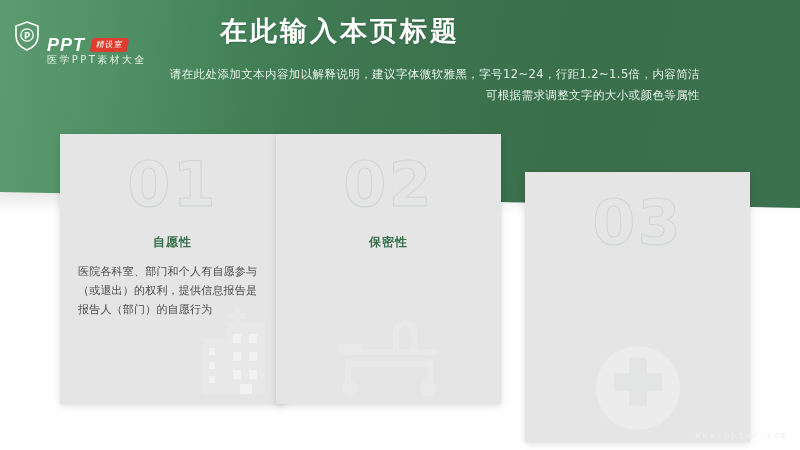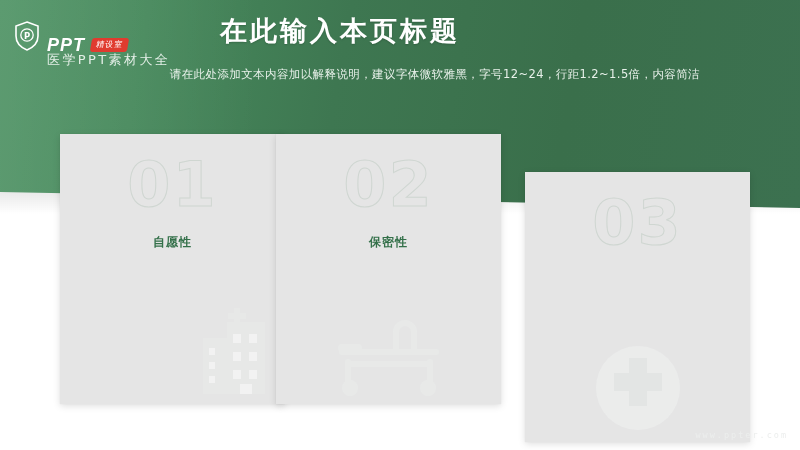--- a/index.html
+++ b/index.html
@@ -41,21 +41,21 @@
   .logo-ppt{
     font-family:"Liberation Sans",sans-serif;font-weight:bold;font-style:italic;
     font-size:18px;line-height:18px;color:#ffffff;letter-spacing:1px;
   }
   .logo-badge{
     background:#e03b2f;color:#fff;font-size:8px;line-height:8px;
     padding:3px 5px 3px 5px;border-radius:3px;letter-spacing:1px;
     font-family:"DejaVu Sans",sans-serif;transform:skewX(-10deg);
   }
   .logo-sub{
-    font-family:"DejaVu Sans",sans-serif;font-size:13px;line-height:8px;
+    font-family:"DejaVu Sans",sans-serif;font-size:10px;line-height:8px;
     color:#e4efe7;letter-spacing:2.4px;white-space:nowrap;
   }
 
   
   .title{
     position:absolute;left:0;top:14px;width:640px;text-align:center;
     font-family:"DejaVu Sans",sans-serif;font-weight:bold;font-size:27px;line-height:34px;
     color:#ffffff;letter-spacing:3px;
     text-shadow:0 1px 2px rgba(0,0,0,.18);
     margin-left:20px;
@@ -128,27 +128,29 @@
         <span class="logo-badge">精设室</span>
       </span>
       <span class="logo-sub">医学PPT素材大全</span>
     </span>
   </div>
 
   <div class="title">在此输入本页标题</div>
 
   <div class="subtitle">
     <div>请在此处添加文本内容加以解释说明，建议字体微软雅黑，字号12~24，行距1.2~1.5倍，内容简洁</div>
+    <div>可根据需求调整文字的大小或颜色等属性</div>
   </div>
 
   <div class="cards">
 
     <div class="card c1">
       <div class="bignum">01</div>
       <div class="cardhead">自愿性</div>
+      <div class="cardbody">医院各科室、部门和个人有自愿参与（或退出）的权利，提供信息报告是报告人（部门）的自愿行为</div>
       <div class="wm">
         <svg width="74" height="86" viewBox="0 0 74 86">
           <g fill="#e9ecea">
             <rect x="6" y="30" width="24" height="56"></rect>
             <rect x="30" y="14" width="38" height="72"></rect>
             <rect x="37" y="0" width="6" height="16"></rect>
             <rect x="31" y="5" width="18" height="6"></rect>
           </g>
           <g fill="#ffffff">
             <rect x="12" y="40" width="6" height="7"></rect>

